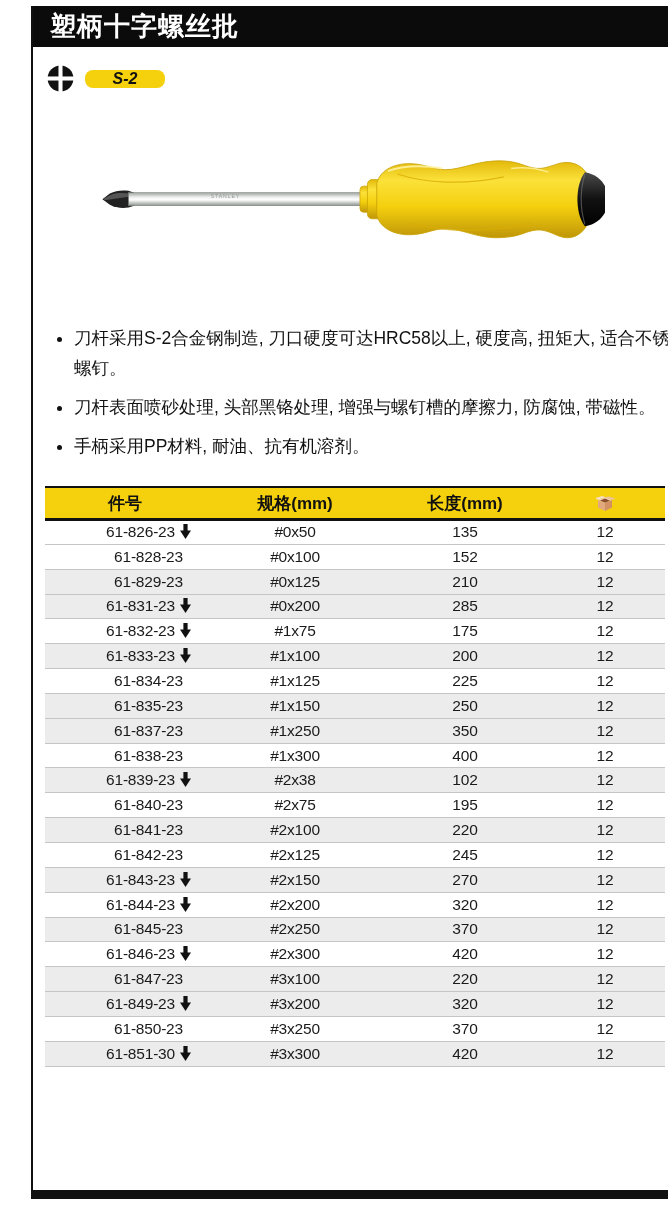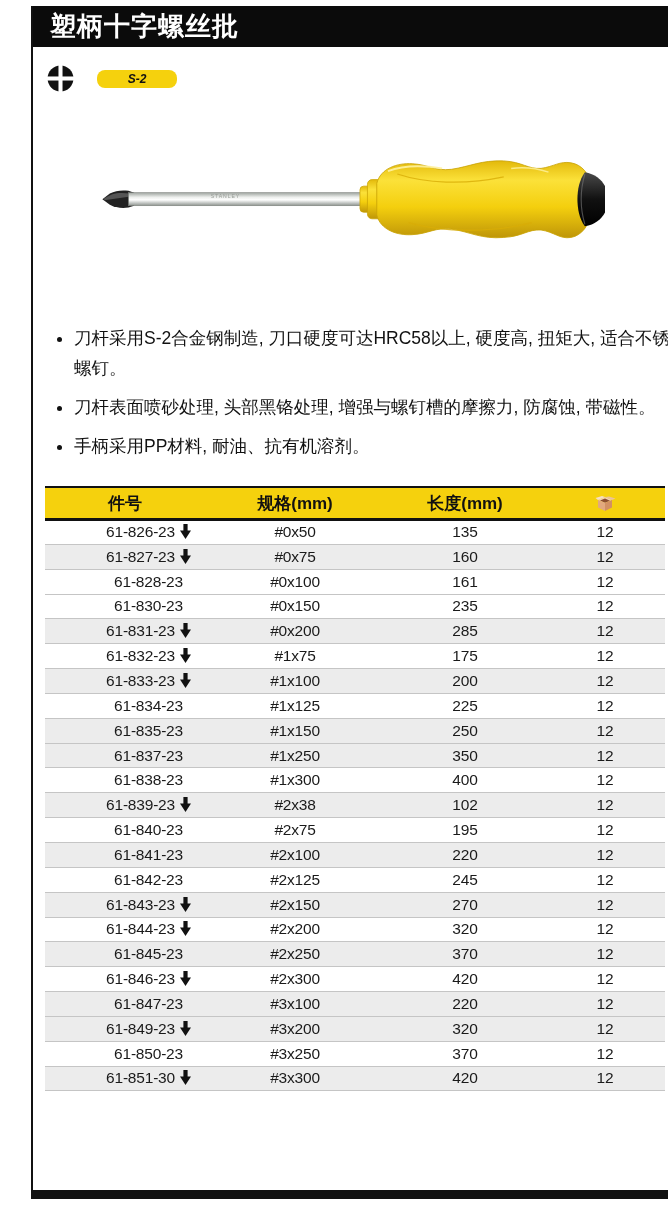--- a/index.html
+++ b/index.html
@@ -6,23 +6,23 @@
   .page{position:relative;width:668px;height:1205px;background:#fff;
         font-family:"Liberation Sans","DejaVu Sans",sans-serif;overflow:hidden;}
   .frame{position:absolute;left:3px;top:6px;width:658px;height:1193px;
          border-left:2px solid #111;border-right:2px solid #111;border-bottom:9px solid #111;
          box-sizing:border-box;background:#fff;margin-left:28px;}
   .title-bar{height:41px;background:#0b0b0b;display:flex;align-items:center;padding-left:17px;}
   .title{color:#fff;font-size:26px;font-weight:bold;letter-spacing:1px;}
   .content{position:relative;width:100%;height:calc(100% - 41px);}
 
   .tip-icon{position:absolute;left:14px;top:18px;width:27px;height:27px;}
-  .badge{position:absolute;left:64px;top:23px;width:80px;height:18px;background:#F5D10D;
+  .badge{position:absolute;left:52px;top:23px;width:80px;height:18px;background:#F5D10D;
          border-radius:8px;display:flex;align-items:center;justify-content:center;
-         font-size:12px;font-weight:bold;font-style:italic;color:#111;}
+         font-size:16px;font-weight:bold;font-style:italic;color:#111;}
 
   .product{position:absolute;left:67px;top:99px;width:505px;height:112px;}
 
   .features{position:absolute;left:15px;top:276px;width:630px;margin:0;padding:0 0 0 26px;}
   .features li{font-size:17.5px;line-height:30px;color:#111;margin-bottom:9px;
                list-style:disc outside;}
 
   .spec-table{position:absolute;left:12px;top:439px;width:620px;border-collapse:collapse;
               table-layout:fixed;}
   .spec-table thead th{background:#F5D10D;border-top:2px solid #111;border-bottom:3px solid #111;
@@ -144,39 +144,30 @@
         <tbody>
             <tr>
               <td class="c-part"><span>61-826-23</span><span class="arrow"><svg width="11" height="15" viewBox="0 0 11 15">
                     <rect x="3.4" y="0" width="4.2" height="7.5" fill="#111"></rect>
                     <polygon points="0,6.5 11,6.5 5.5,15" fill="#111"></polygon>
                   </svg></span></td>
               <td>#0x50</td>
               <td>135</td>
               <td>12</td>
             </tr>
-            <tr class="alt">
-              <td class="c-part"><span>61-827-23</span><span class="arrow"><svg width="11" height="15" viewBox="0 0 11 15">
-                    <rect x="3.4" y="0" width="4.2" height="7.5" fill="#111"></rect>
-                    <polygon points="0,6.5 11,6.5 5.5,15" fill="#111"></polygon>
-                  </svg></span></td>
-              <td>#0x75</td>
-              <td>160</td>
-              <td>12</td>
-            </tr>
             <tr>
               <td class="c-part"><span>61-828-23</span></td>
               <td>#0x100</td>
-              <td>161</td>
-              <td>12</td>
-            </tr>
-            <tr>
-              <td class="c-part"><span>61-830-23</span></td>
-              <td>#0x150</td>
-              <td>235</td>
+              <td>152</td>
+              <td>12</td>
+            </tr>
+            <tr class="alt">
+              <td class="c-part"><span>61-829-23</span></td>
+              <td>#0x125</td>
+              <td>210</td>
               <td>12</td>
             </tr>
             <tr class="alt">
               <td class="c-part"><span>61-831-23</span><span class="arrow"><svg width="11" height="15" viewBox="0 0 11 15">
                     <rect x="3.4" y="0" width="4.2" height="7.5" fill="#111"></rect>
                     <polygon points="0,6.5 11,6.5 5.5,15" fill="#111"></polygon>
                   </svg></span></td>
               <td>#0x200</td>
               <td>285</td>
               <td>12</td>

